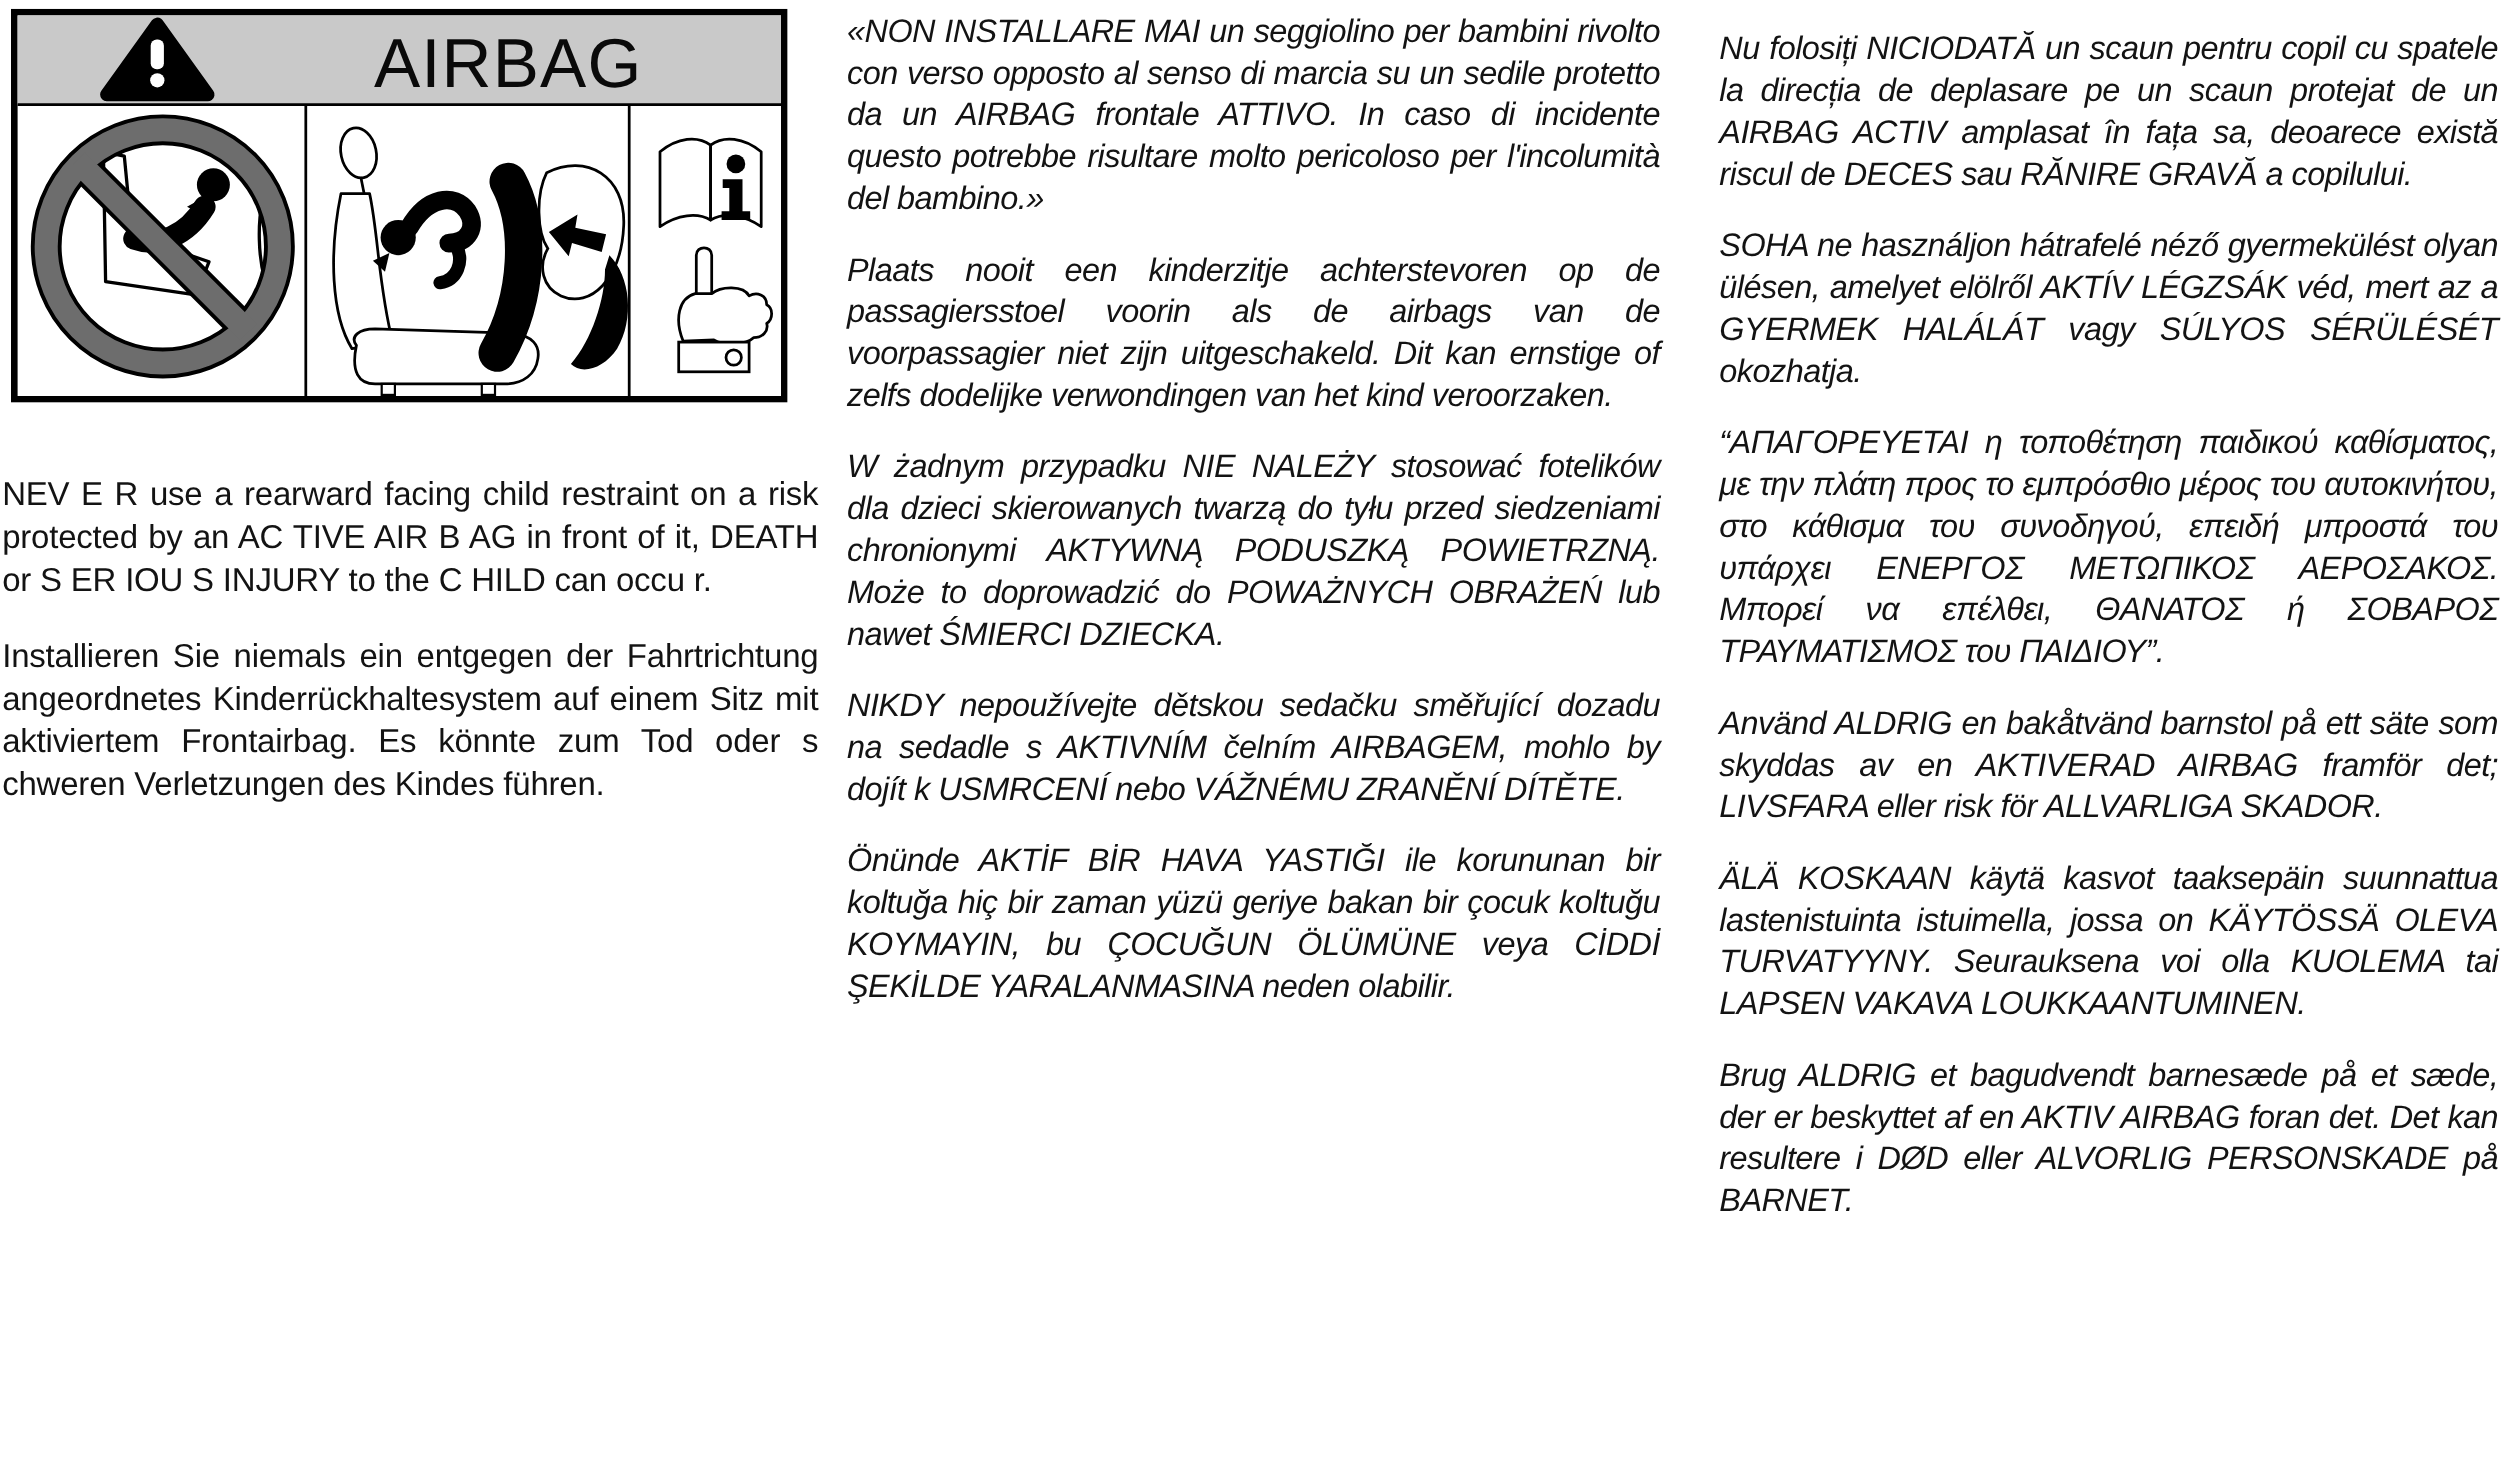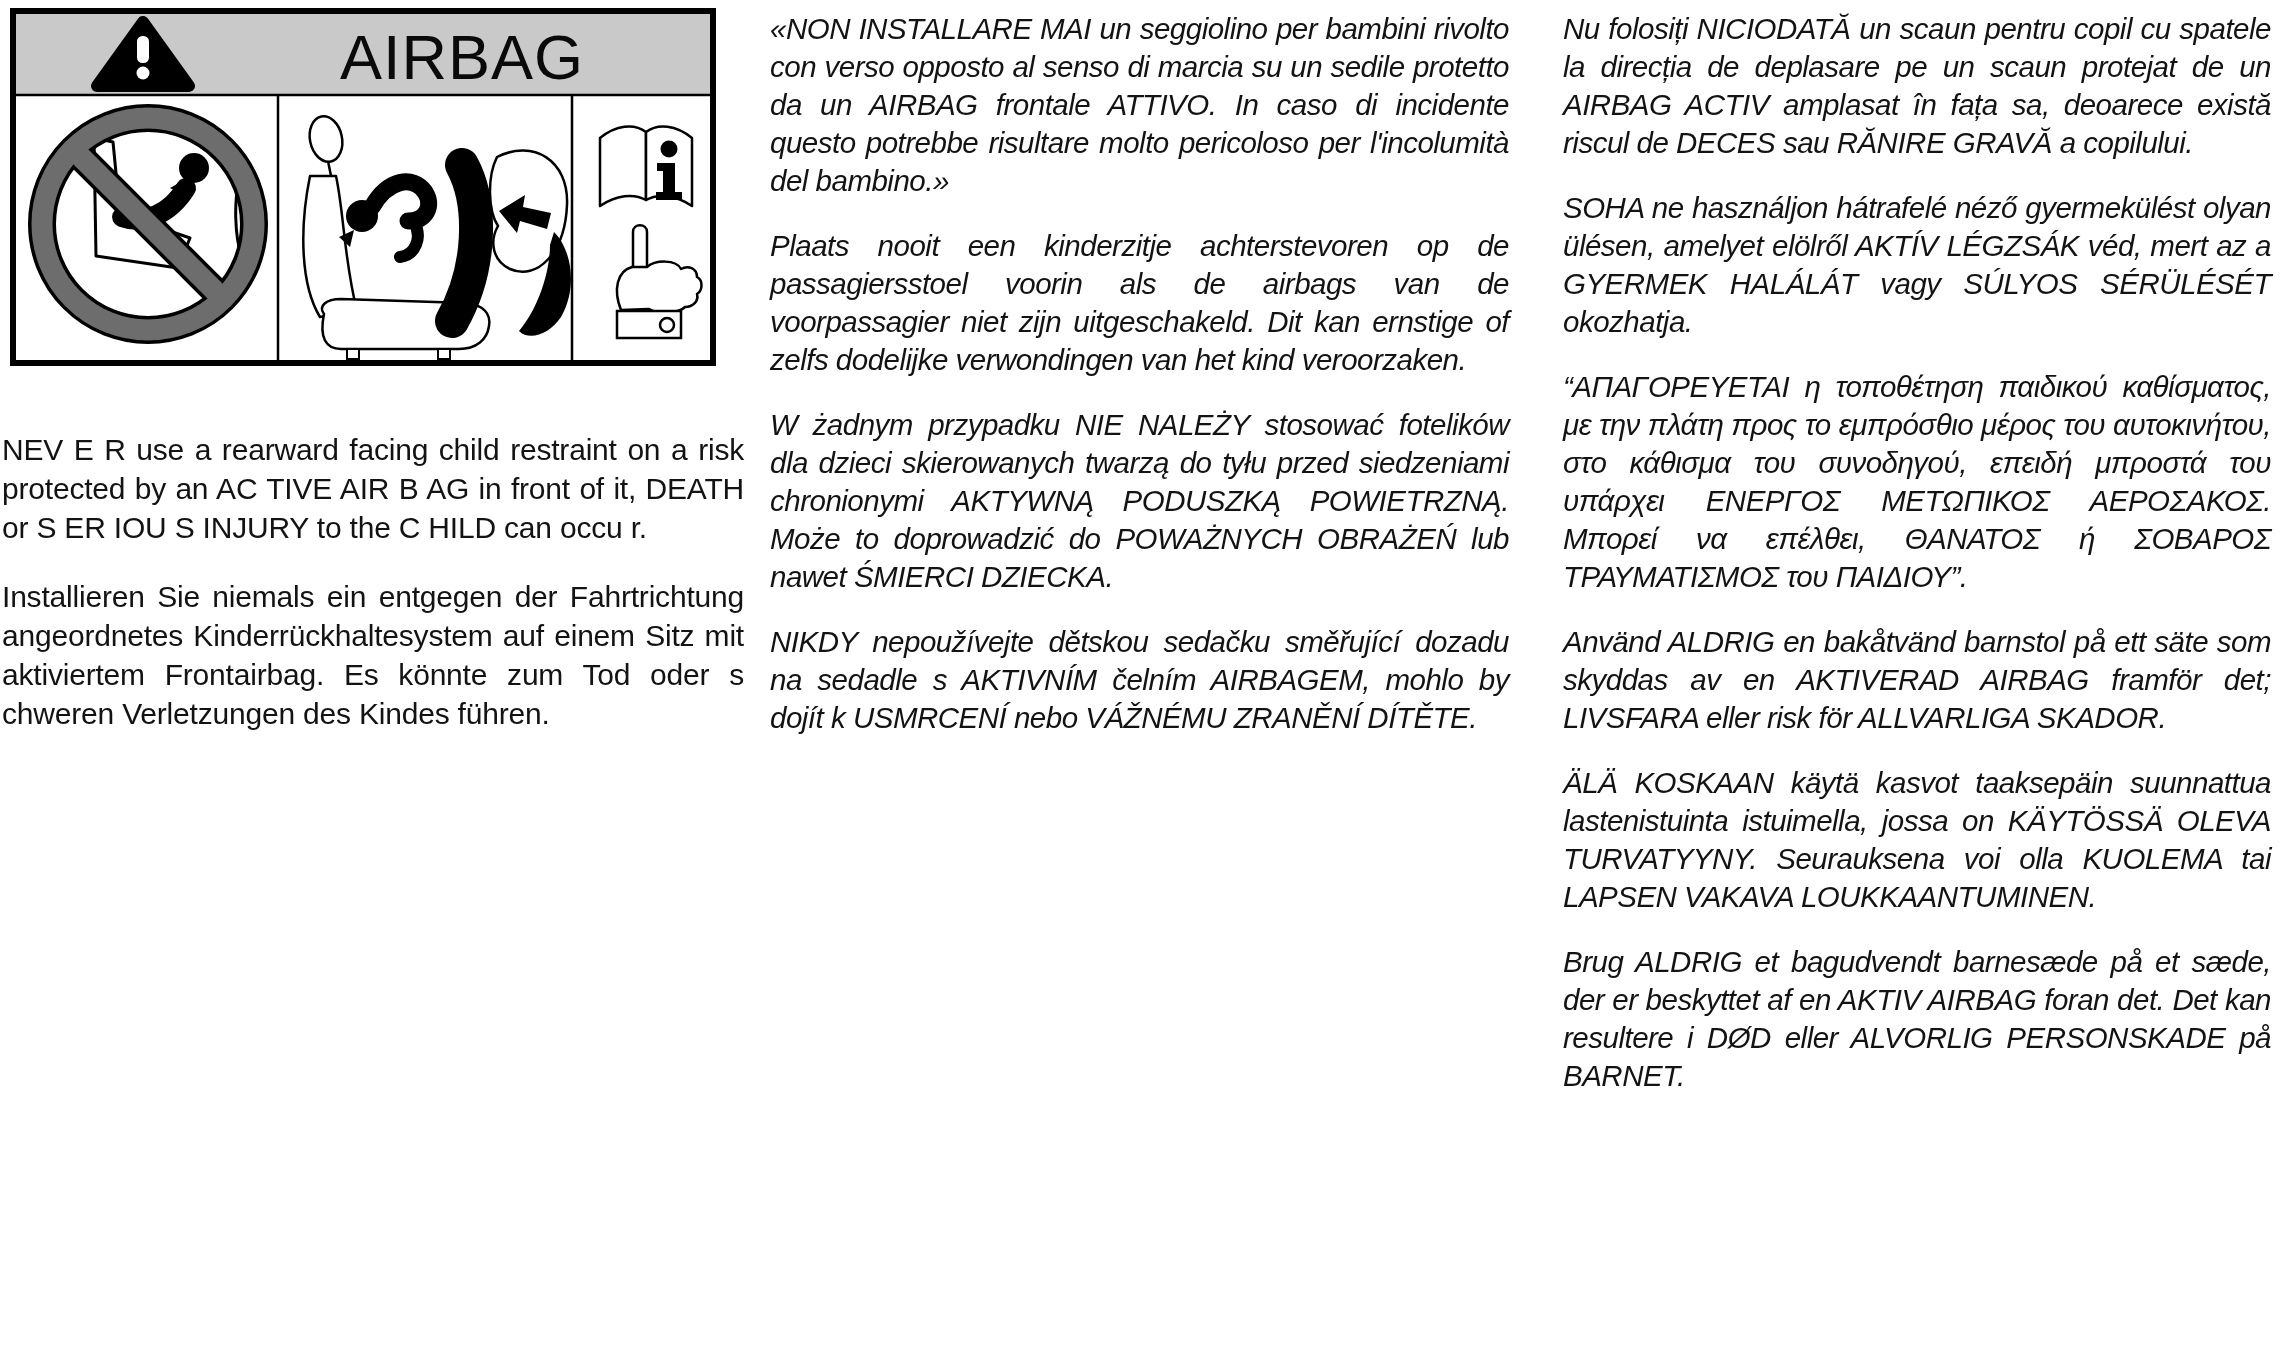--- a/index.html
+++ b/index.html
@@ -9,21 +9,21 @@
     height: 1345px;
     background: #ffffff;
     overflow: hidden;
     font-family: "Liberation Sans", sans-serif;
     color: #111111;
     display: flex;
   }
   .col { box-sizing: border-box; }
   .col-left   { width: 748px; padding: 6px 4px 0 2px; }
   .col-middle { width: 775px; padding: 10px 14px 0 22px; }
-  .col-right  { width: 758px; padding: 10px 10px 0 40px; }
+  .col-right  { width: 758px; padding: 10px 10px 0 40px; margin-top: 16px; }
 
   .para {
     text-align: justify;
     text-justify: inter-word;
     color: #131313;
   }
   .col-left .para {
     font-size: 30px;
     line-height: 39px;
     letter-spacing: -0.2px;
@@ -114,20 +114,21 @@
 
     <p class="para">NEV E R use a rearward facing child restraint on a risk protected by an AC TIVE AIR B AG in front of it, DEATH or S ER IOU S INJURY to the C HILD can occu r.</p>
     <p class="para">Installieren Sie niemals ein entgegen der Fahrtrichtung angeordnetes Kinderrückhaltesystem auf einem Sitz mit aktiviertem Frontairbag. Es könnte zum Tod oder s chweren Verletzungen des Kindes führen.</p>
   </div>
 
   <div class="col col-middle">
     <p class="para">«NON INSTALLARE MAI un seggiolino per bambini rivolto con verso opposto al senso di marcia su un sedile protetto da un AIRBAG frontale ATTIVO. In caso di incidente questo potrebbe risultare molto pericoloso per l'incolumità del bambino.»</p>
     <p class="para">Plaats nooit een kinderzitje achterstevoren op de passagiersstoel voorin als de airbags van de voorpassagier niet zijn uitgeschakeld. Dit kan ernstige of zelfs dodelijke verwondingen van het kind veroorzaken.</p>
     <p class="para">W żadnym przypadku NIE NALEŻY stosować fotelików dla dzieci skierowanych twarzą do tyłu przed siedzeniami chronionymi AKTYWNĄ PODUSZKĄ POWIETRZNĄ. Może to doprowadzić do POWAŻNYCH OBRAŻEŃ lub nawet ŚMIERCI DZIECKA.</p>
     <p class="para">NIKDY nepoužívejte dětskou sedačku směřující dozadu na sedadle s AKTIVNÍM čelním AIRBAGEM, mohlo by dojít k USMRCENÍ nebo VÁŽNÉMU ZRANĚNÍ DÍTĚTE.</p>
+    <p class="para">Önünde AKTİF BİR HAVA YASTIĞI ile korununan bir koltuğa hiç bir zaman yüzü geriye bakan bir çocuk koltuğu KOYMAYIN, bu ÇOCUĞUN ÖLÜMÜNE veya CİDDİ ŞEKİLDE YARALANMASINA neden olabilir.</p>
   </div>
 
   <div class="col col-right">
     <p class="para">Nu folosiți NICIODATĂ un scaun pentru copil cu spatele la direcția de deplasare pe un scaun protejat de un AIRBAG ACTIV amplasat în fața sa, deoarece există riscul de DECES sau RĂNIRE GRAVĂ a copilului.</p>
     <p class="para">SOHA ne használjon hátrafelé néző gyermekülést olyan ülésen, amelyet elölről AKTÍV LÉGZSÁK véd, mert az a GYERMEK HALÁLÁT vagy SÚLYOS SÉRÜLÉSÉT okozhatja.</p>
     <p class="para">“ΑΠΑΓΟΡΕΥΕΤΑΙ η τοποθέτηση παιδικού καθίσματος, με την πλάτη προς το εμπρόσθιο μέρος του αυτοκινήτου, στο κάθισμα του συνοδηγού, επειδή μπροστά του υπάρχει ΕΝΕΡΓΟΣ ΜΕΤΩΠΙΚΟΣ ΑΕΡΟΣΑΚΟΣ. Μπορεί να επέλθει, ΘΑΝΑΤΟΣ ή ΣΟΒΑΡΟΣ ΤΡΑΥΜΑΤΙΣΜΟΣ του ΠΑΙΔΙΟΥ”.</p>
     <p class="para">Använd ALDRIG en bakåtvänd barnstol på ett säte som skyddas av en AKTIVERAD AIRBAG framför det; LIVSFARA eller risk för ALLVARLIGA SKADOR.</p>
     <p class="para">ÄLÄ KOSKAAN käytä kasvot taaksepäin suunnattua lastenistuinta istuimella, jossa on KÄYTÖSSÄ OLEVA TURVATYYNY. Seurauksena voi olla KUOLEMA tai LAPSEN VAKAVA LOUKKAANTUMINEN.</p>
     <p class="para">Brug ALDRIG et bagudvendt barnesæde på et sæde, der er beskyttet af en AKTIV AIRBAG foran det. Det kan resultere i DØD eller ALVORLIG PERSONSKADE på BARNET.</p>
   </div>

